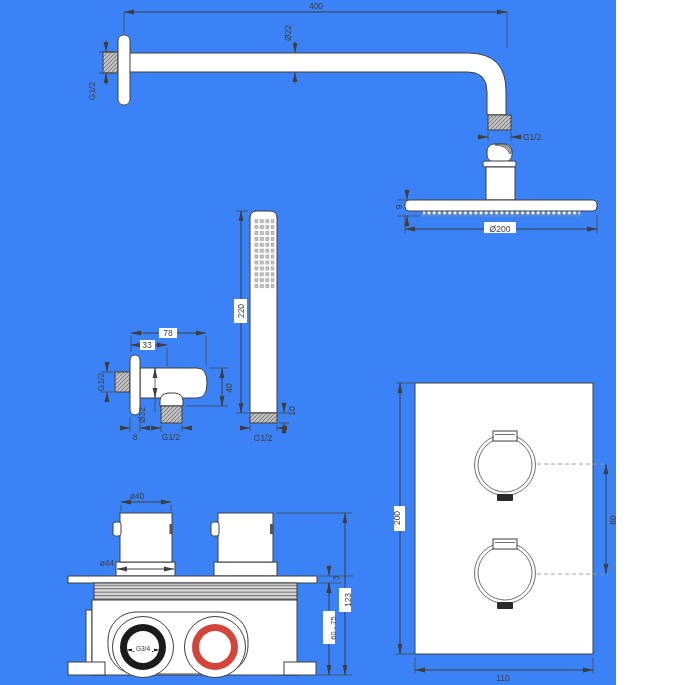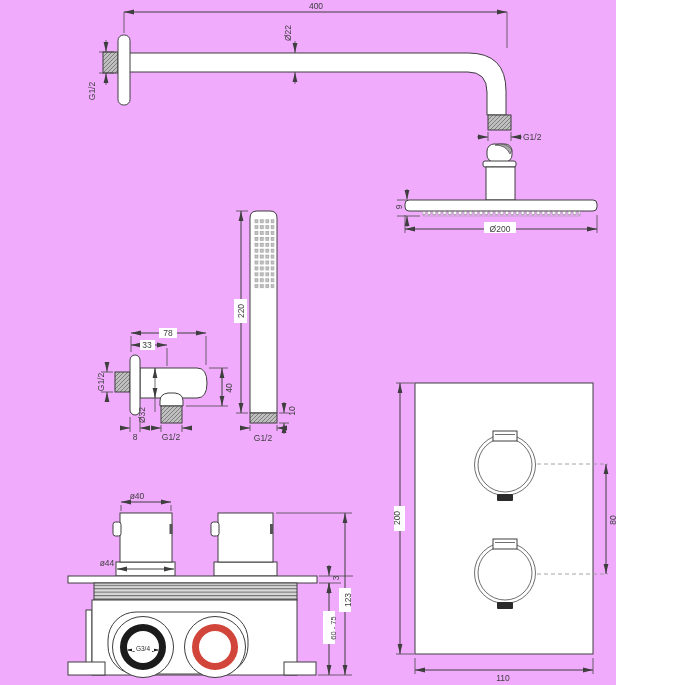--- a/index.html
+++ b/index.html
@@ -1,16 +1,16 @@
 <!DOCTYPE html>
 <html><head>
 <meta charset="utf-8">
 <style>
   html,body{margin:0;padding:0;background:#fff;}
-  .stage{width:616px;height:685px;background:#f0abfc;position:relative;overflow:hidden;}
+  .stage{width:616px;height:685px;background:#3b82f6;position:relative;overflow:hidden;}
   svg{display:block;}
   .ln{stroke:#3e3e3e;stroke-width:1;fill:none;}
   .thin{stroke:#4a4a4a;stroke-width:0.8;fill:none;}
   .fw{fill:#ffffff;stroke:#3e3e3e;stroke-width:1;}
   .hatch{fill:url(#hatch);stroke:#3e3e3e;stroke-width:1;}
   .txt{font-family:"Liberation Sans","DejaVu Sans",sans-serif;font-size:8.5px;fill:#3e3e3e;}
   .txtsm{font-family:"Liberation Sans","DejaVu Sans",sans-serif;font-size:6.5px;fill:#2e2e2e;}
   .txtm{font-family:"Liberation Sans","DejaVu Sans",sans-serif;font-size:7.5px;fill:#3e3e3e;}
   .dash{stroke:#9a9a9a;stroke-width:0.9;stroke-dasharray:4 3;fill:none;}
   .bg{fill:#ffffff;}

